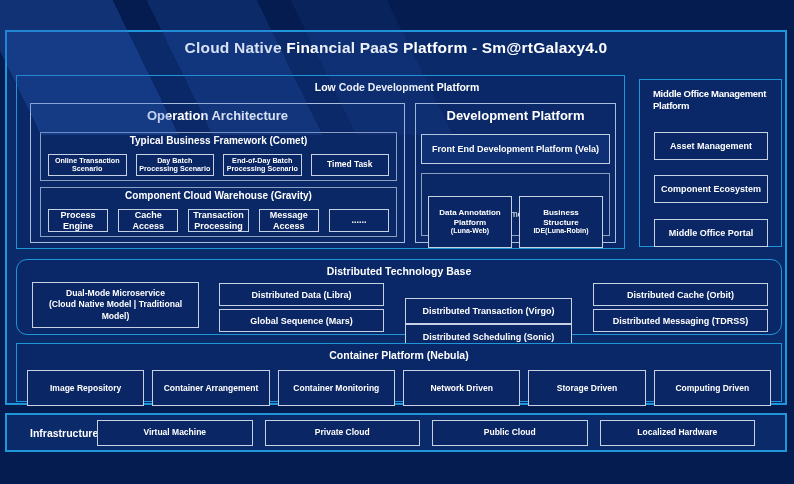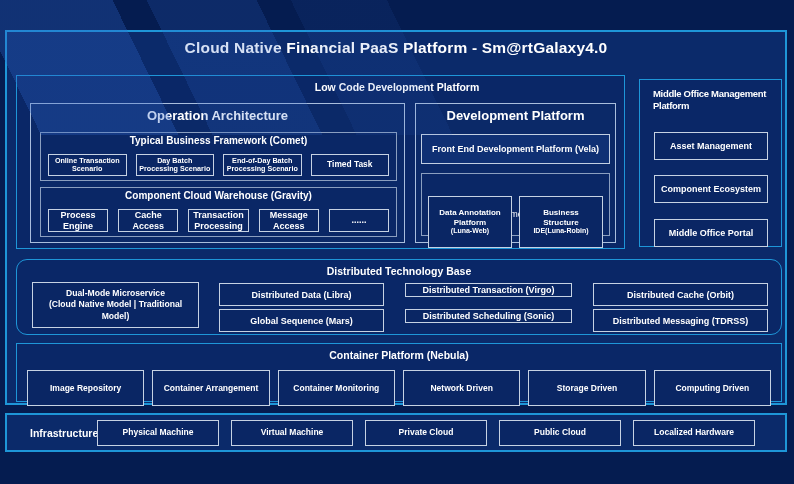--- a/index.html
+++ b/index.html
@@ -99,21 +99,21 @@
   
   .distributed{left:9px;top:227px;width:766px;height:76px;border-radius:11px;}
   .dist-item{
     position:absolute;box-sizing:border-box;border:1.2px solid #c6d2e3;background:#0a2664;
     display:flex;align-items:center;justify-content:center;text-align:center;
     font-size:9px;font-weight:bold;
   }
   .dual-mode{left:15px;top:22px;width:167px;height:46px;flex-direction:column;
     font-size:8.6px;line-height:1.3;padding:0 4px;}
   .d-c2{left:202px;width:165px;height:23px;}
-  .d-c3{left:388px;width:167px;height:14px;}
+  .d-c3{left:388px;width:167px;height:26px;margin-top:15px;}
   .d-c4{left:576px;width:175px;height:23px;}
   .d-r1{top:23px;} .d-r2{top:49px;}
   
   .container-platform{left:9px;top:311px;width:766px;height:59px;}
   .cp-row{position:absolute;left:10px;right:10px;top:26px;height:36px;display:flex;gap:8px;}
   .cp-row .leaf{font-size:8.5px;}
   
   .infra-box{
     position:absolute;left:5px;top:413px;width:782px;height:39px;box-sizing:border-box;
     border:2px solid #1e96d8;background:#0b2a6a;
@@ -210,21 +210,20 @@
         <div class="leaf">Network Driven</div>
         <div class="leaf">Storage Driven</div>
         <div class="leaf">Computing Driven</div>
       </div>
     </div>
   </div>
 
   <div class="infra-box">
     <div class="infra-label">Infrastructure</div>
     <div class="infra-row">
-      <div class="leaf">Physical Machine</div>
       <div class="leaf">Virtual Machine</div>
       <div class="leaf">Private Cloud</div>
       <div class="leaf">Public Cloud</div>
       <div class="leaf">Localized Hardware</div>
     </div>
   </div>
 
   <div class="streak-overlay"></div>
 </div>
 

